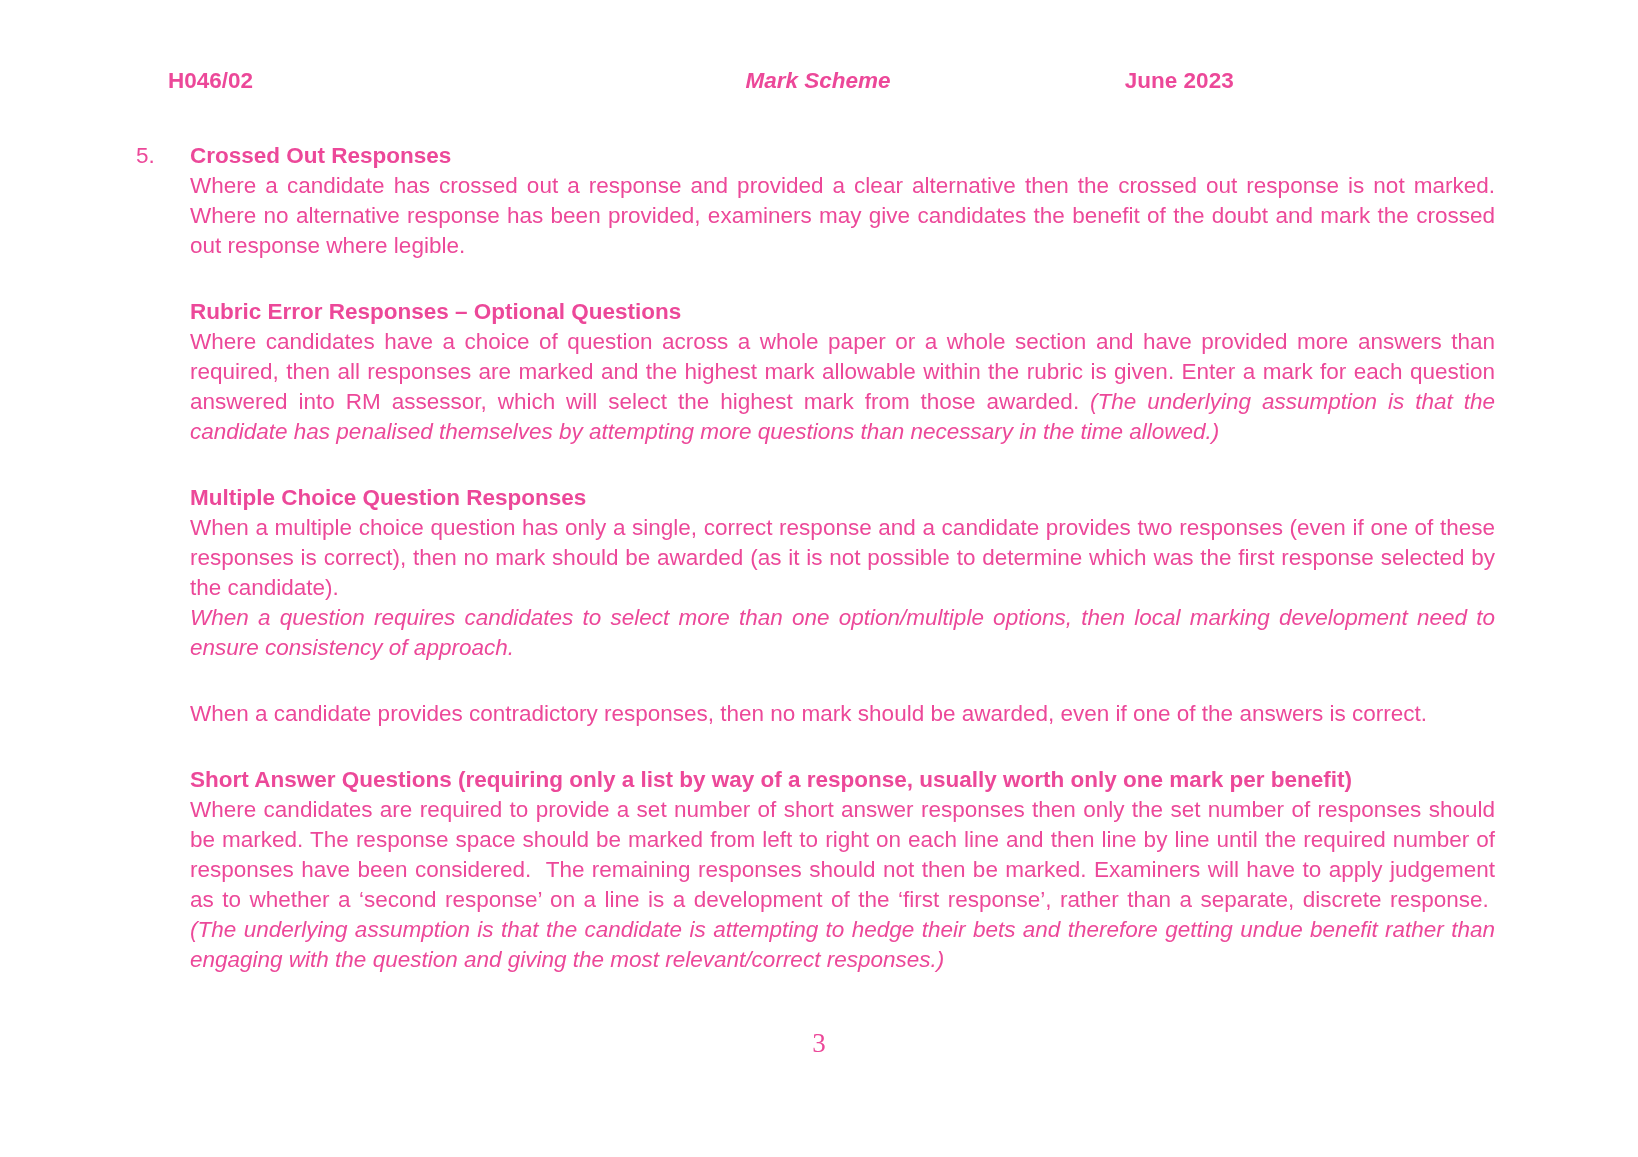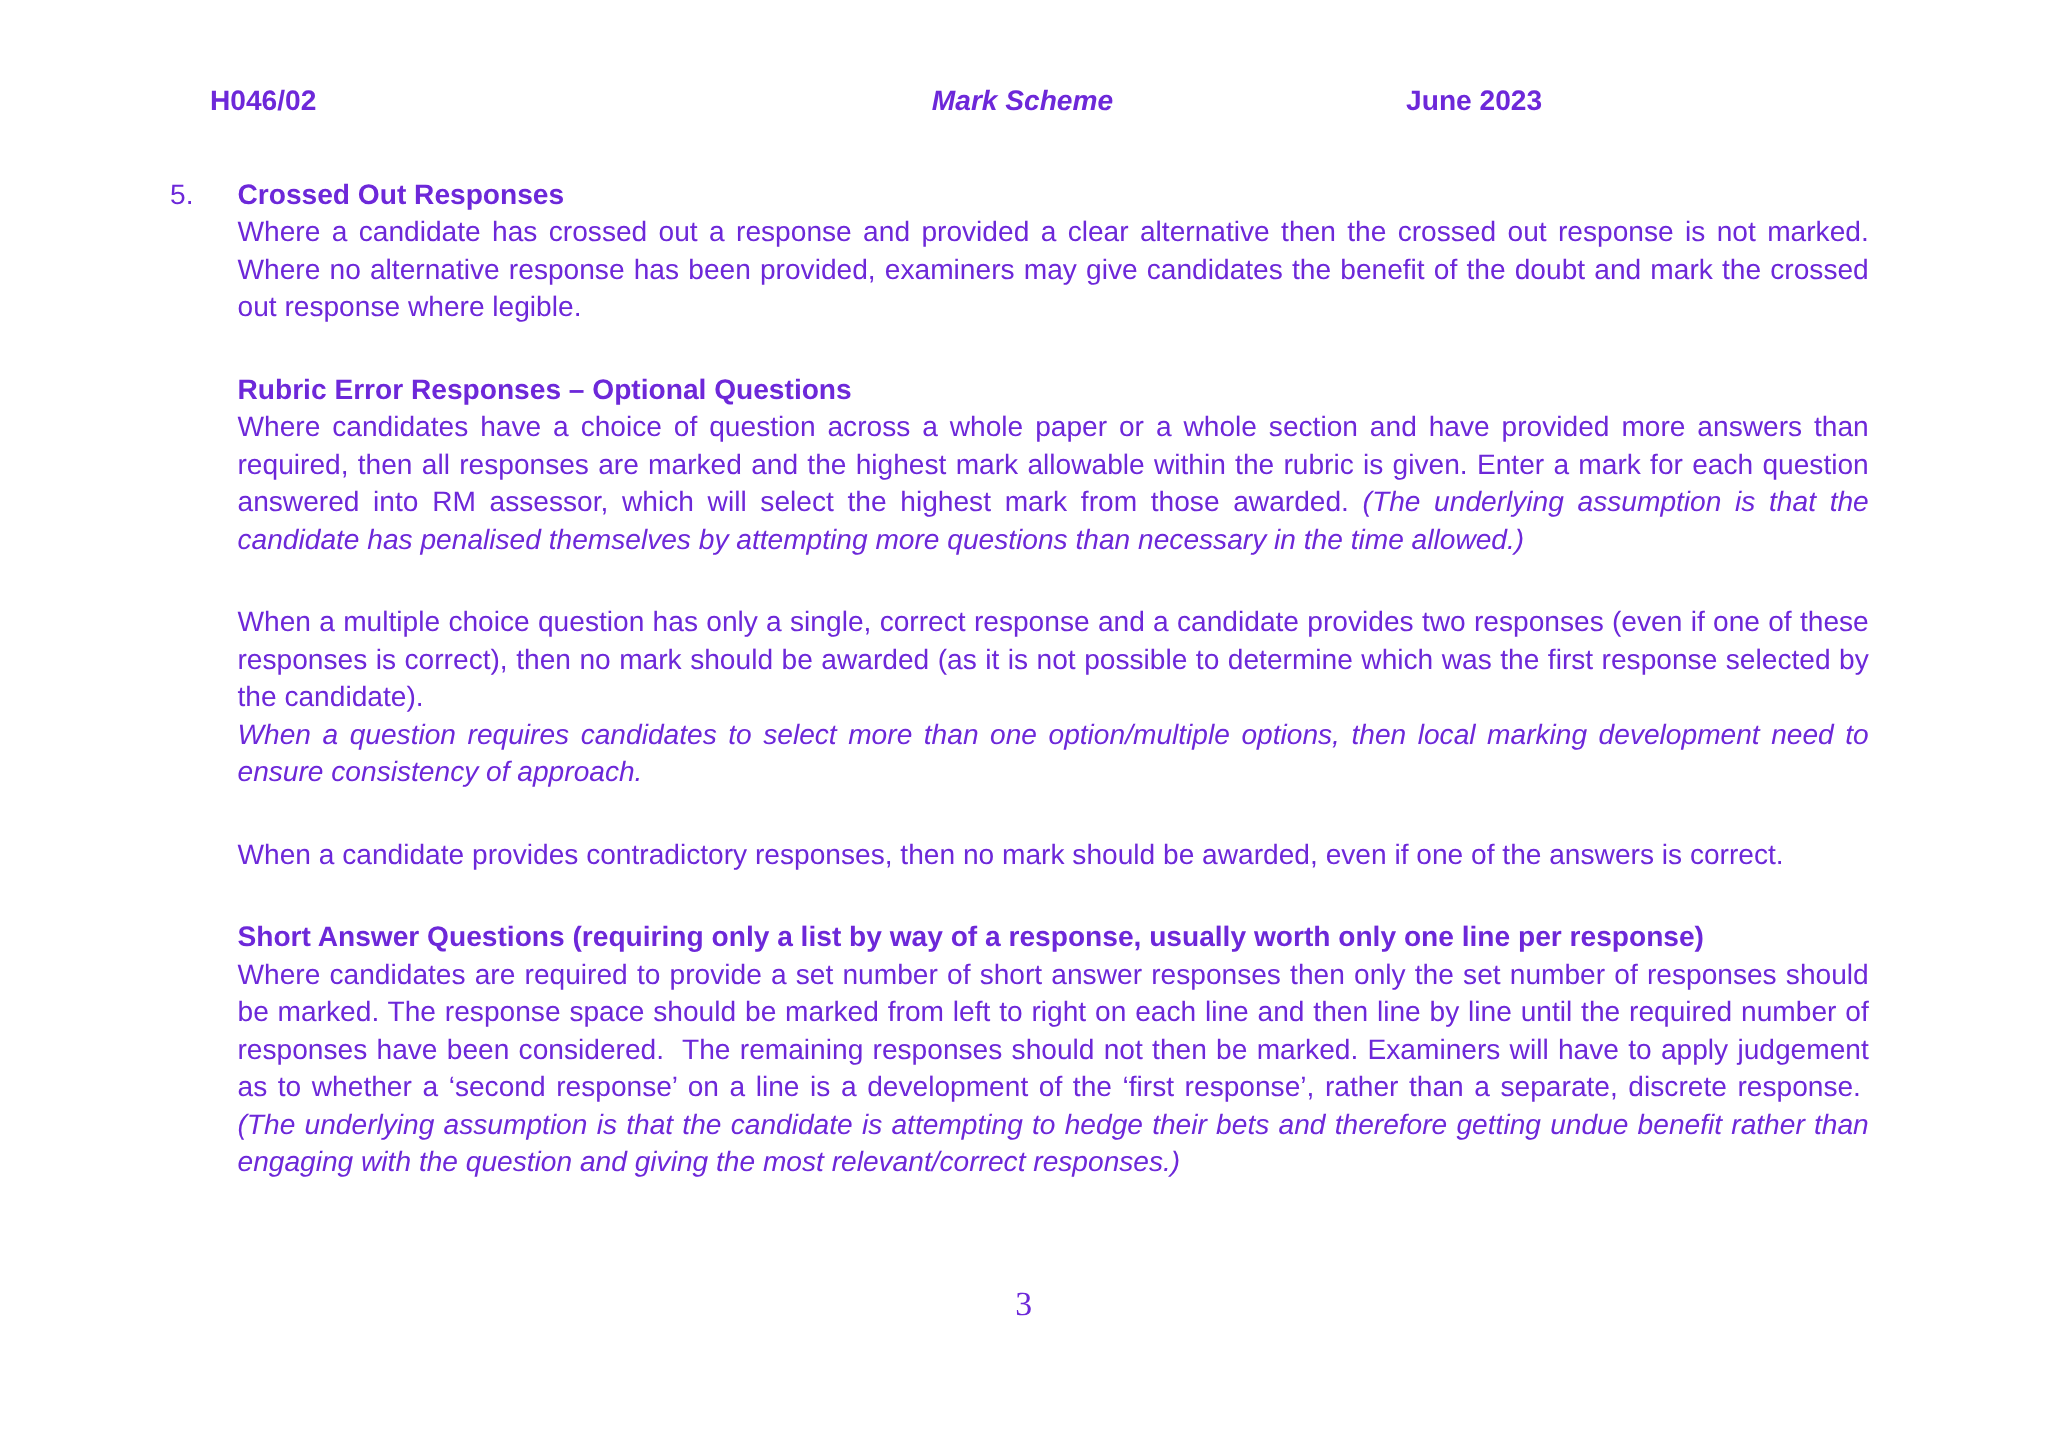--- a/index.html
+++ b/index.html
@@ -1,21 +1,21 @@
 <!DOCTYPE html>
 <html><head>
 <meta charset="utf-8">
 <style>
   html, body { margin: 0; padding: 0; background: #ffffff; }
   .page {
     position: relative;
     width: 1638px;
     height: 1157px;
     background: #ffffff;
-    color: #6d28d9;
+    color: #ec4899;
     font-family: "Liberation Sans", "DejaVu Sans", sans-serif;
     font-size: 22.5px;
     line-height: 30px;
     overflow: hidden;
   }
   .page-header {
     position: absolute;
     top: 66px;
     left: 168px;
     width: 1300px;
@@ -66,28 +66,29 @@
         <section class="section">
           <span class="sec-number">5.</span>
           <div class="heading"><b>Crossed Out Responses</b></div>
           <p class="para"><span>Where a candidate has crossed out a response and provided a clear alternative then the crossed out response is not marked. Where no alternative response has been provided, examiners may give candidates the benefit of the doubt and mark the crossed out response where legible.</span></p>
         </section>
         <section class="section">
           <div class="heading"><b>Rubric Error Responses – Optional Questions</b></div>
           <p class="para"><span>Where candidates have a choice of question across a whole paper or a whole section and have provided more answers than required, then all responses are marked and the highest mark allowable within the rubric is given. Enter a mark for each question answered into RM assessor, which will select the highest mark from those awarded. </span><i>(The underlying assumption is that the candidate has penalised themselves by attempting more questions than necessary in the time allowed.)</i></p>
         </section>
         <section class="section">
+          <div class="heading"><b>Multiple Choice Question Responses</b></div>
           <p class="para"><span>When a multiple choice question has only a single, correct response and a candidate provides two responses (even if one of these responses is correct), then no mark should be awarded (as it is not possible to determine which was the first response selected by the candidate).</span></p>
           <p class="para"><i>When a question requires candidates to select more than one option/multiple options, then local marking development need to ensure consistency of approach.</i></p>
         </section>
         <section class="section">
           <p class="para"><span>When a candidate provides contradictory responses, then no mark should be awarded, even if one of the answers is correct.</span></p>
         </section>
         <section class="section">
-          <div class="heading"><b>Short Answer Questions</b><span> (requiring only a list by way of a response, usually worth only </span><b>one line per response</b><span>)</span></div>
+          <div class="heading"><b>Short Answer Questions</b><span> (requiring only a list by way of a response, usually worth only </span><b>one mark per benefit</b><span>)</span></div>
           <p class="para"><span>Where candidates are required to provide a set number of short answer responses then only the set number of responses should be marked. The response space should be marked from left to right on each line and then line by line until the required number of responses have been considered.&nbsp; The remaining responses should not then be marked. Examiners will have to apply judgement as to whether a ‘second response’ on a line is a development of the ‘first response’, rather than a separate, discrete response.&nbsp; </span><i>(The underlying assumption is that the candidate is attempting to hedge their bets and therefore getting undue benefit rather than engaging with the question and giving the most relevant/correct responses.)</i></p>
         </section>
       </div>
   </main>
 
   <footer class="page-footer">
     <span>3</span>
   </footer>
 
 </div>

